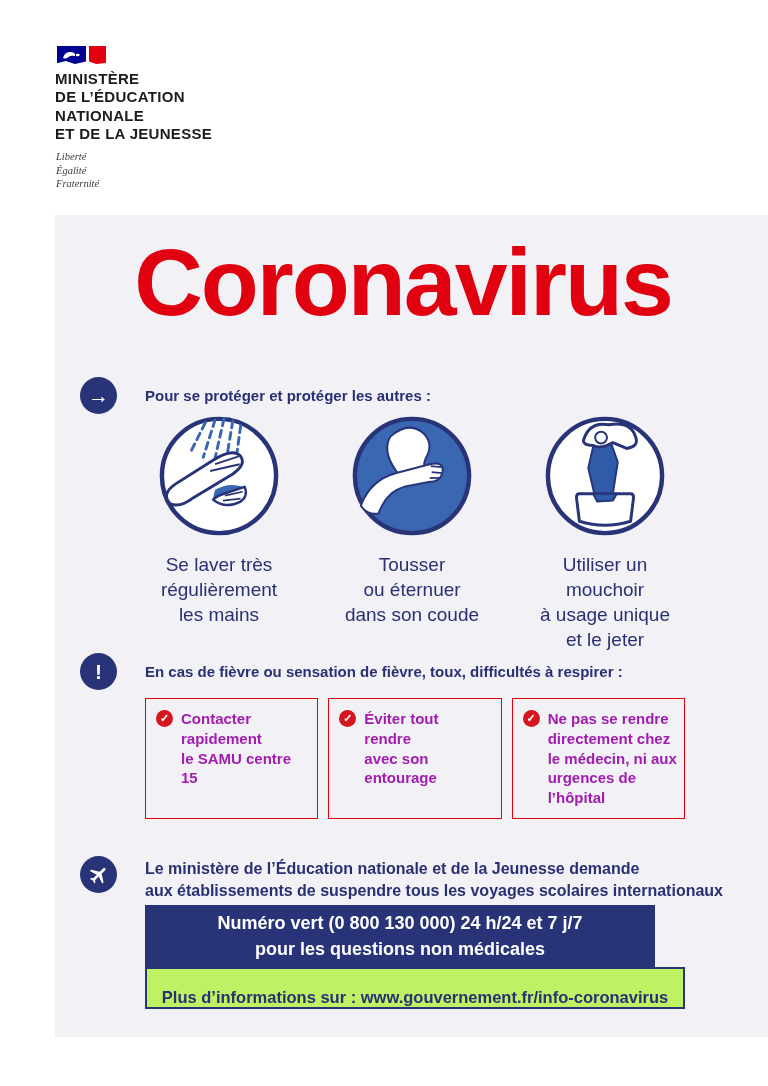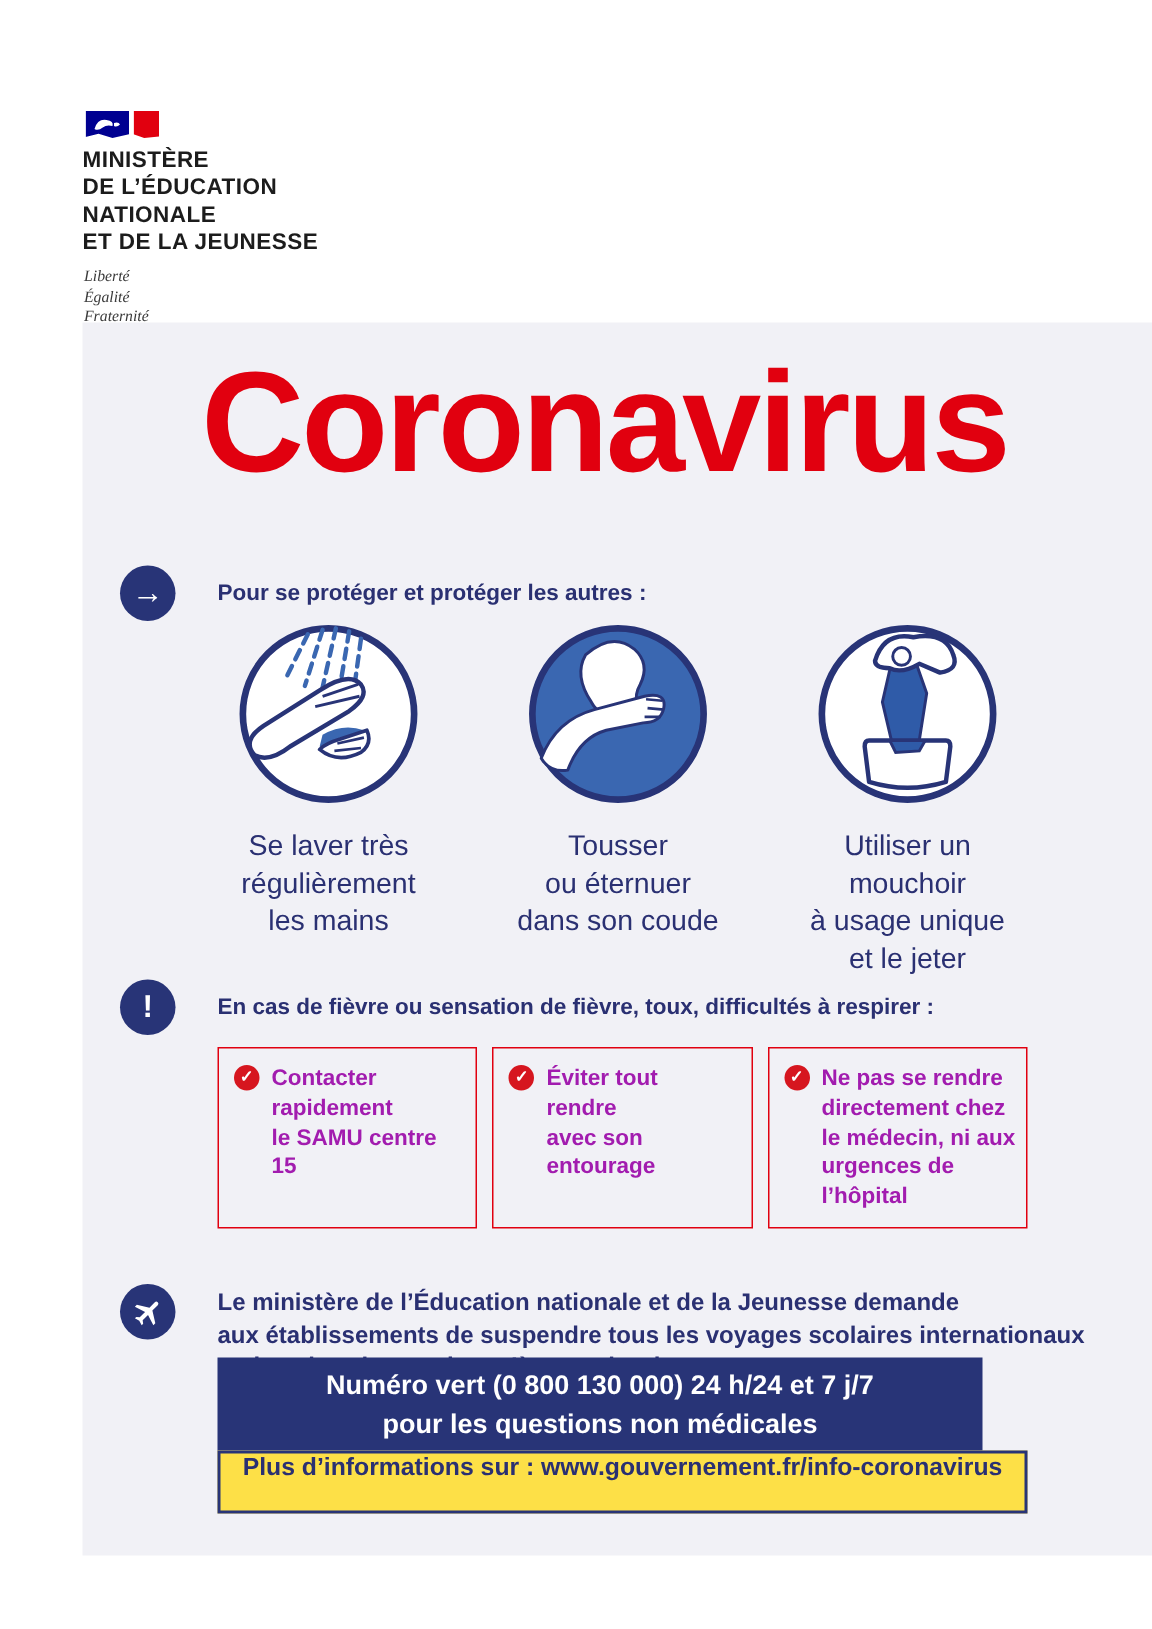--- a/index.html
+++ b/index.html
@@ -5,21 +5,21 @@
   * { margin:0; padding:0; box-sizing:border-box; }
   html,body { width:768px; height:1086px; }
   body {
     background:#ffffff;
     font-family:"Liberation Sans", sans-serif;
     position:relative;
     overflow:hidden;
   }
 
   
-  .logo-block { position:absolute; left:55px; top:74px; }
+  .logo-block { position:absolute; left:55px; top:46px; }
   .flag { display:flex; gap:3px; height:18px; margin-left:2px; margin-bottom:6px; }
   .flag-blue {
     width:29px; background:#000091; position:relative;
     clip-path:polygon(0 0,100% 0,100% 86%,62% 100%,30% 84%,0 96%);
   }
   .flag-blue svg { position:absolute; inset:0; }
   .flag-red {
     width:17px; background:#e1000f;
     clip-path:polygon(0 0,100% 0,100% 94%,42% 100%,0 86%);
   }
@@ -93,22 +93,22 @@
 
   
   .banner {
     position:absolute; top:690px; left:90px; width:510px; height:62px;
     background:#283477; color:#fff; text-align:center;
     display:flex; flex-direction:column; justify-content:center;
     font-weight:bold; font-size:18px; line-height:1.45;
   }
   .infobox {
     position:absolute; top:752px; left:90px; width:540px; height:42px;
-    background:#fde047; border:2px solid #283477;
-    display:flex; align-items:flex-start; justify-content:center;
+    background:#bef264; border:2px solid #283477;
+    display:flex; align-items:flex-end; justify-content:center;
     color:#2a3072; font-weight:bold; font-size:16.5px;
   }
 </style>
 </head>
 <body>
 
 <div class="logo-block">
   <div class="flag">
     <div class="flag-blue">
       <svg viewBox="0 0 29 18">

